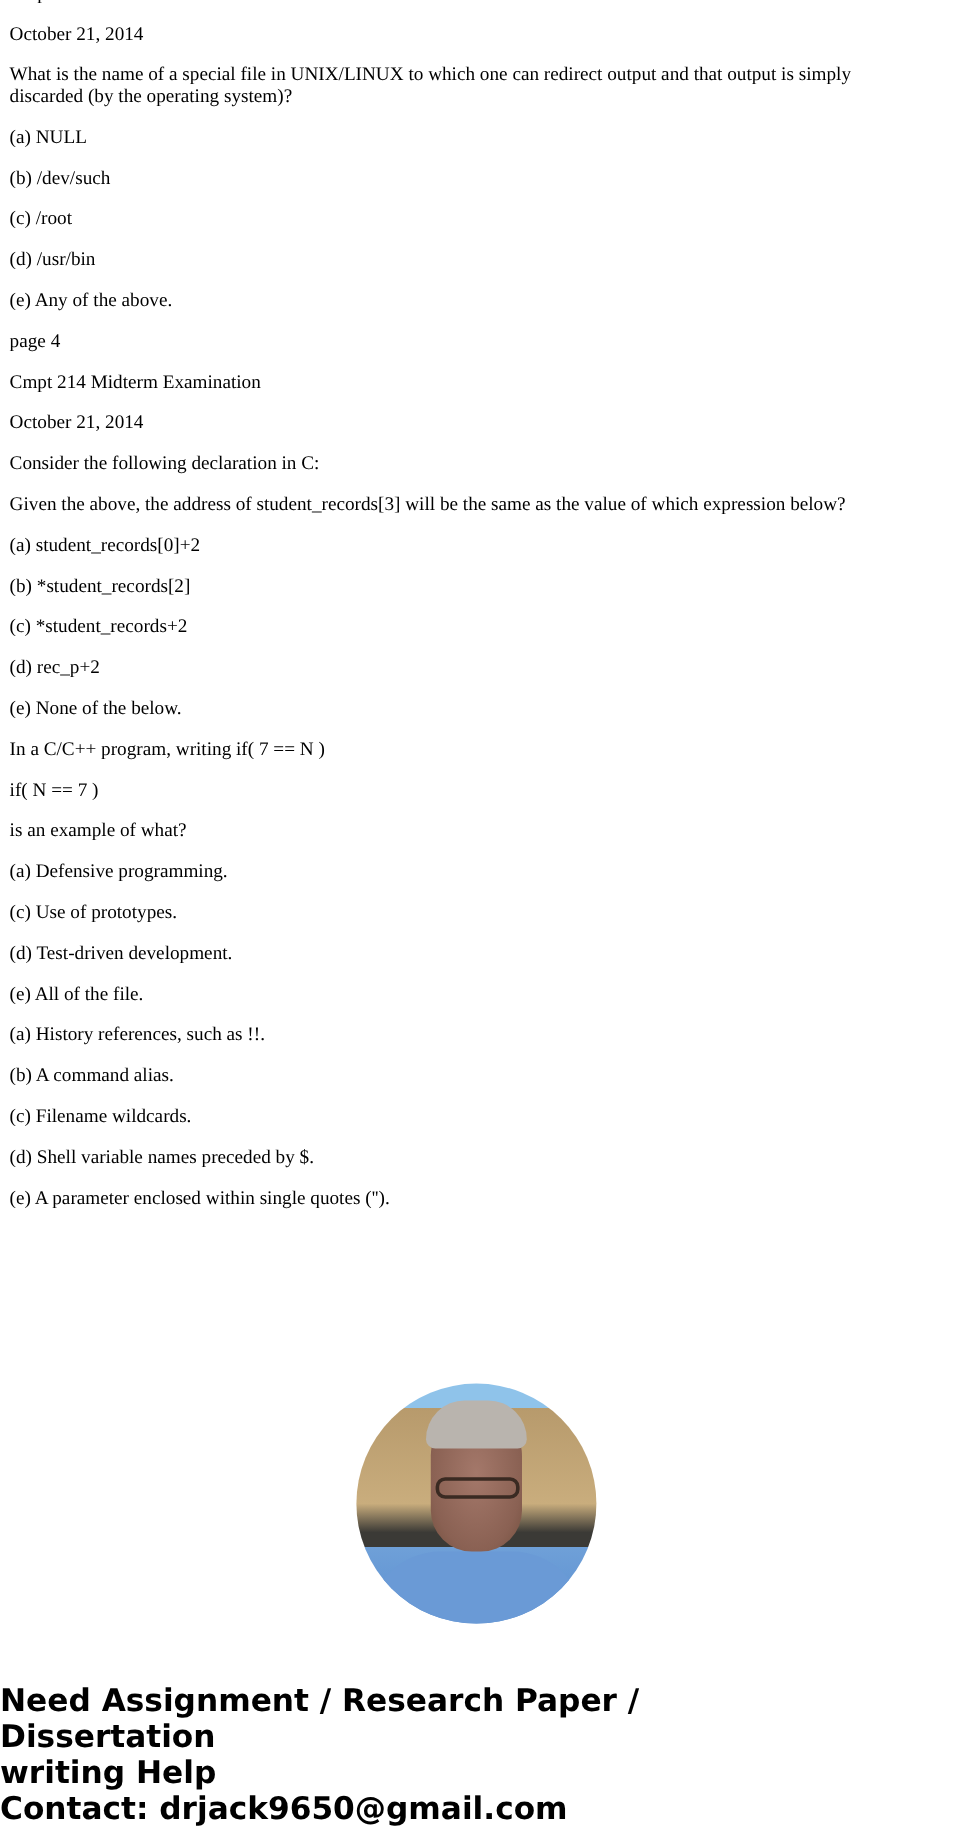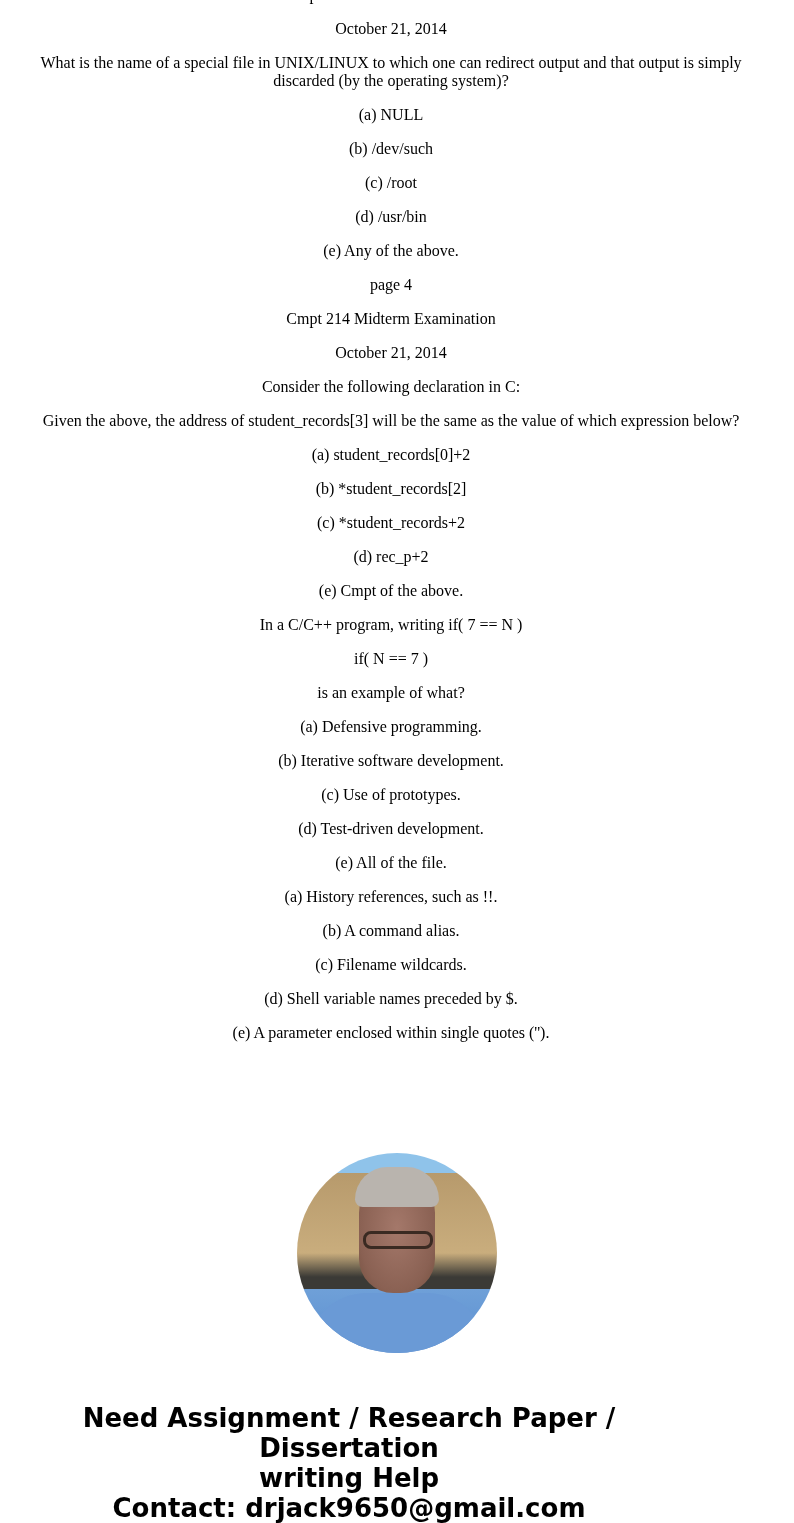--- a/index.html
+++ b/index.html
@@ -2,21 +2,21 @@
 <html><head>
   <meta charset="utf-8">
   <style>
     html, body { margin: 0; padding: 0; background: #ffffff; }
     body { width: 794px; height: 1523px; position: relative; overflow: hidden; }
     .doc {
       position: absolute; left: 0; top: -14px; width: 794px; height: 1136px;
       overflow: hidden;
       font-family: "Liberation Serif", serif; font-size: 16px; line-height: 18px; color: #000;
     }
-    .doc p { margin: 0 12px 16px 0; padding: 0 8px; text-align: center; }
+    .doc p { margin: 0 12px 16px 0; padding: 0 8px; }
     .avatar-wrap { position: absolute; left: 297px; top: 1153px; width: 200px; height: 200px; }
     .avatar {
       width: 200px; height: 200px; border-radius: 50%; overflow: hidden; position: relative;
       background: linear-gradient(180deg, #8fc3ea 0%, #8fc3ea 10%, #b79a6c 10%, #c9ad7d 50%, #3b3a36 62%, #3b3a36 68%, #6fa0d8 68%, #5b8fd0 100%);
     }
     .avatar .face {
       position: absolute; left: 62px; top: 22px; width: 76px; height: 118px;
       border-radius: 40px 40px 36px 36px;
       background: radial-gradient(ellipse at 50% 45%, #a4786a 0%, #8a6153 70%, #73503f 100%);
     }
@@ -26,21 +26,21 @@
     }
     .avatar .glasses {
       position: absolute; left: 66px; top: 78px; width: 70px; height: 18px;
       border: 3px solid #3a2a22; border-radius: 8px; box-sizing: border-box;
     }
     .avatar .shirt {
       position: absolute; left: 10px; top: 140px; width: 180px; height: 80px;
       border-radius: 60px 60px 0 0; background: #6a9ad6;
     }
     .footer {
-      position: absolute; left: 0; top: 1403px; width: 698px; text-align: center;
+      position: absolute; left: 0; top: 1403px; width: 698px; text-align: left;
       font-family: "DejaVu Sans", sans-serif; font-weight: bold; font-size: 26px; line-height: 30px; color: #000;
     }
     .footer div { margin: 0; }
   </style>
 </head>
 <body>
 
 <div class="doc">
   <p>Cmpt 214 Midterm Examination</p>
   <p>October 21, 2014</p>
@@ -52,26 +52,25 @@
   <p>(e) Any of the above.</p>
   <p>page 4</p>
   <p>Cmpt 214 Midterm Examination</p>
   <p>October 21, 2014</p>
   <p>Consider the following declaration in C:</p>
   <p>Given the above, the address of student_records[3] will be the same as the value of which expression below?</p>
   <p>(a) student_records[0]+2</p>
   <p>(b) *student_records[2]</p>
   <p>(c) *student_records+2</p>
   <p>(d) rec_p+2</p>
-  <p>(e) Cmpt of the above.</p>
+  <p>(e) None of the below.</p>
   <p>In a C/C++ program, writing if( 7 == N )</p>
   <p>if( N == 7 )</p>
   <p>is an example of what?</p>
   <p>(a) Defensive programming.</p>
-  <p>(b) Iterative software development.</p>
   <p>(c) Use of prototypes.</p>
   <p>(d) Test-driven development.</p>
   <p>(e) All of the file.</p>
   <p>(a) History references, such as !!.</p>
   <p>(b) A command alias.</p>
   <p>(c) Filename wildcards.</p>
   <p>(d) Shell variable names preceded by $.</p>
   <p>(e) A parameter enclosed within single quotes ('').</p>
 </div>
 

